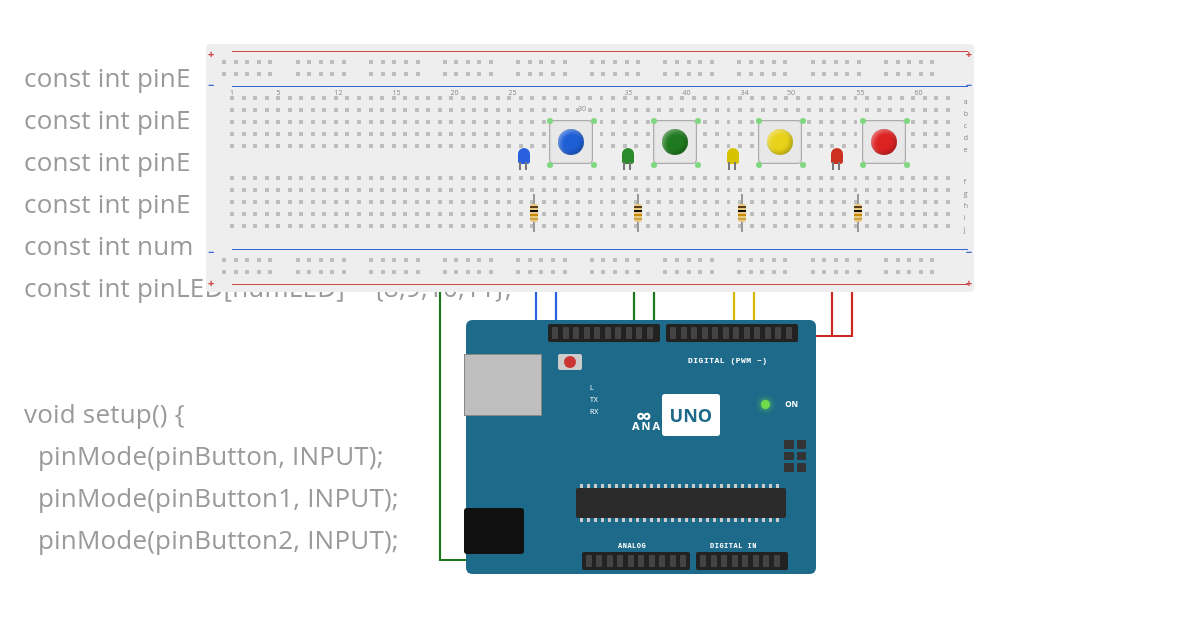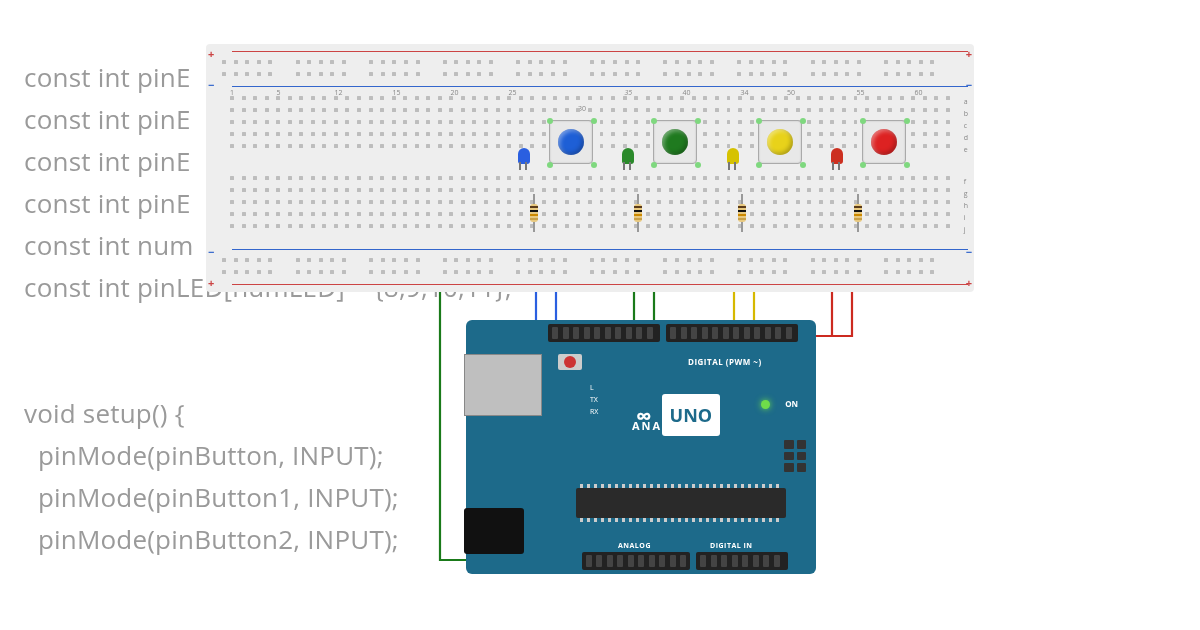--- a/index.html
+++ b/index.html
@@ -206,20 +206,21 @@
     width: 6px; height: 12px;
     background: #444;
     border-radius: 1px;
   }
   .arduino .pinlabels {
     position: absolute;
     color: #fff;
     font-size: 7px;
     letter-spacing: 0.5px;
     white-space: nowrap;
+    font-family: Liberation Mono, monospace;
   }
   .arduino .pinlabels.digital { top: 36px; left: 222px; font-size: 8px; font-weight: 700; }
   .arduino .icsp {
     position: absolute;
     right: 10px; top: 120px;
     width: 22px; height: 32px;
     display: grid;
     grid-template-columns: 1fr 1fr;
     gap: 3px;
   }

